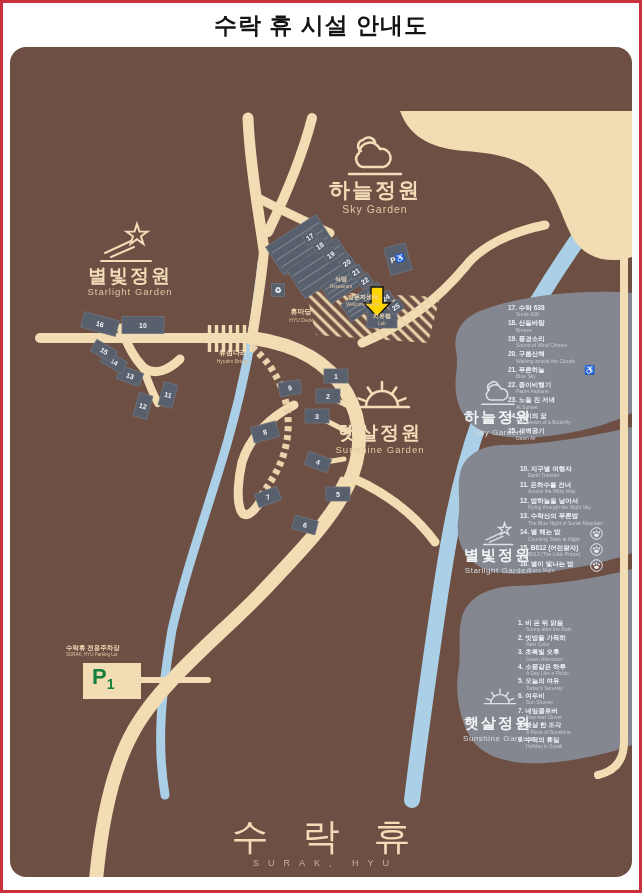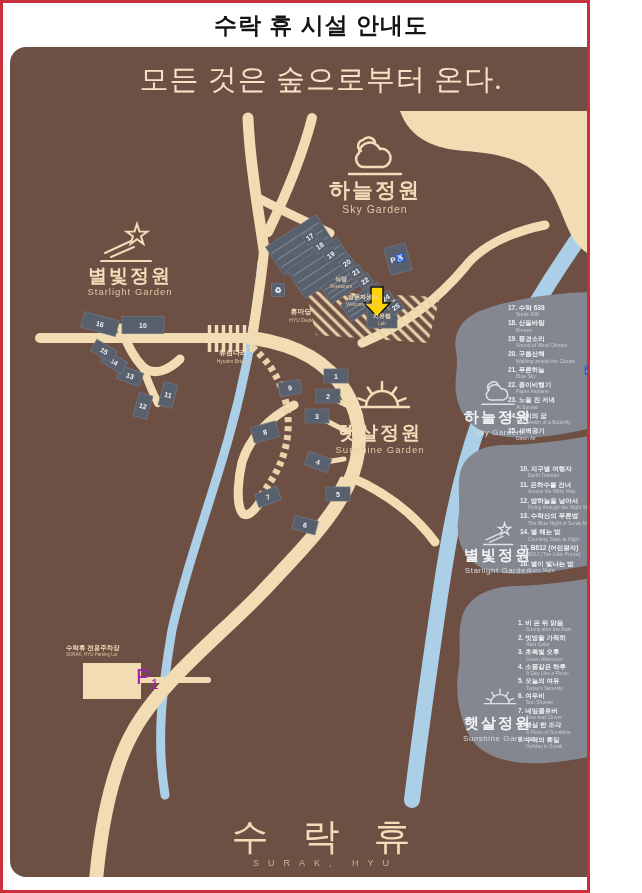--- a/index.html
+++ b/index.html
@@ -1,16 +1,16 @@
 <!DOCTYPE html>
 <html><head>
 <meta charset="utf-8">
 <style>
   html,body{margin:0;padding:0;background:#ffffff;}
-  #stage{position:relative;width:590px;height:893px;background:#ffffff;overflow:hidden;
+  #stage{position:relative;width:642px;height:893px;background:#ffffff;overflow:hidden;
          font-family:"Liberation Sans",sans-serif;}
   #frame{position:absolute;inset:0;border:3px solid #c9303c;pointer-events:none;z-index:50;}
   .ov{position:absolute;}
   .ctr{text-align:center;}
   #board-title{left:0;top:10px;width:642px;font-size:23px;font-weight:bold;color:#141414;letter-spacing:1px;}
   #panel{left:10px;top:47px;width:622px;height:830px;background:#6d4f44;border-radius:16px;}
   #slogan{left:10px;top:60px;width:622px;font-size:29px;color:#f6e3c4;
           font-family:"Liberation Serif",serif;letter-spacing:1px;}
   #map-svg{left:10px;top:47px;}
   
@@ -28,21 +28,21 @@
   .lm .e{display:block;font-size:4.5px;color:#e0c49e;}
   #lm-rest{left:318px;top:276px;width:46px;}
   #lm-wel{left:336px;top:294px;width:54px;}
   #lm-lab{left:364px;top:313px;width:36px;}
   #lm-deck{left:272px;top:308px;width:58px;}
   #lm-deck .k{font-size:7px}#lm-deck .e{font-size:5px}
   #lm-bridge{left:203px;top:349px;width:60px;}
   #lm-bridge .k{font-size:7px}#lm-bridge .e{font-size:5px}
   #lm-park{left:66px;top:644px;width:90px;text-align:left;}
   #lm-park .k{font-size:6.5px}#lm-park .e{font-size:4.5px}
-  #p1{left:92px;top:664px;font-size:22px;font-weight:normal;color:#a21caf;margin-left:44px;}
+  #p1{left:92px;top:664px;font-size:22px;font-weight:bold;color:#15803d;}
   #p1 sub{font-size:14px;}
   
   .blob-ko{color:#f2f4f6;font-weight:bold;letter-spacing:2px;font-size:15px;}
   .blob-en{color:#d8dce2;font-size:8px;letter-spacing:0.5px;}
   #b1-ko{left:448px;top:408px;width:100px;} #b1-en{left:448px;top:428px;width:100px;}
   #b2-ko{left:448px;top:546px;width:100px;} #b2-en{left:448px;top:566px;width:100px;}
   #b3-ko{left:448px;top:714px;width:100px;} #b3-en{left:448px;top:734px;width:100px;}
   .llist{width:110px;}
   #list-sky{left:508px;top:304px;}
   #list-star{left:520px;top:465px;}
@@ -58,21 +58,20 @@
 </style>
 </head>
 <body>
 
 <div id="stage">
   <div id="frame"></div>
 
   <div id="board-title" class="ov ctr">수락 휴 시설 안내도</div>
 
   <div id="panel" class="ov"></div>
-  <div id="slogan" class="ov ctr">모든 것은 숲으로부터 온다.</div>
 
   <svg id="map-svg" class="ov" width="622" height="830" viewBox="0 0 622 830">
     <defs>
       <pattern id="hatch" width="8" height="8" patternUnits="userSpaceOnUse" patternTransform="rotate(-45)">
         <line x1="4" y1="0" x2="4" y2="8" stroke="#ecd6ae" stroke-width="3"></line>
       </pattern>
       <pattern id="plank" width="7" height="7" patternUnits="userSpaceOnUse">
         <line x1="3.5" y1="0" x2="3.5" y2="7" stroke="#f2dcb3" stroke-width="3.5"></line>
       </pattern>
     </defs>

